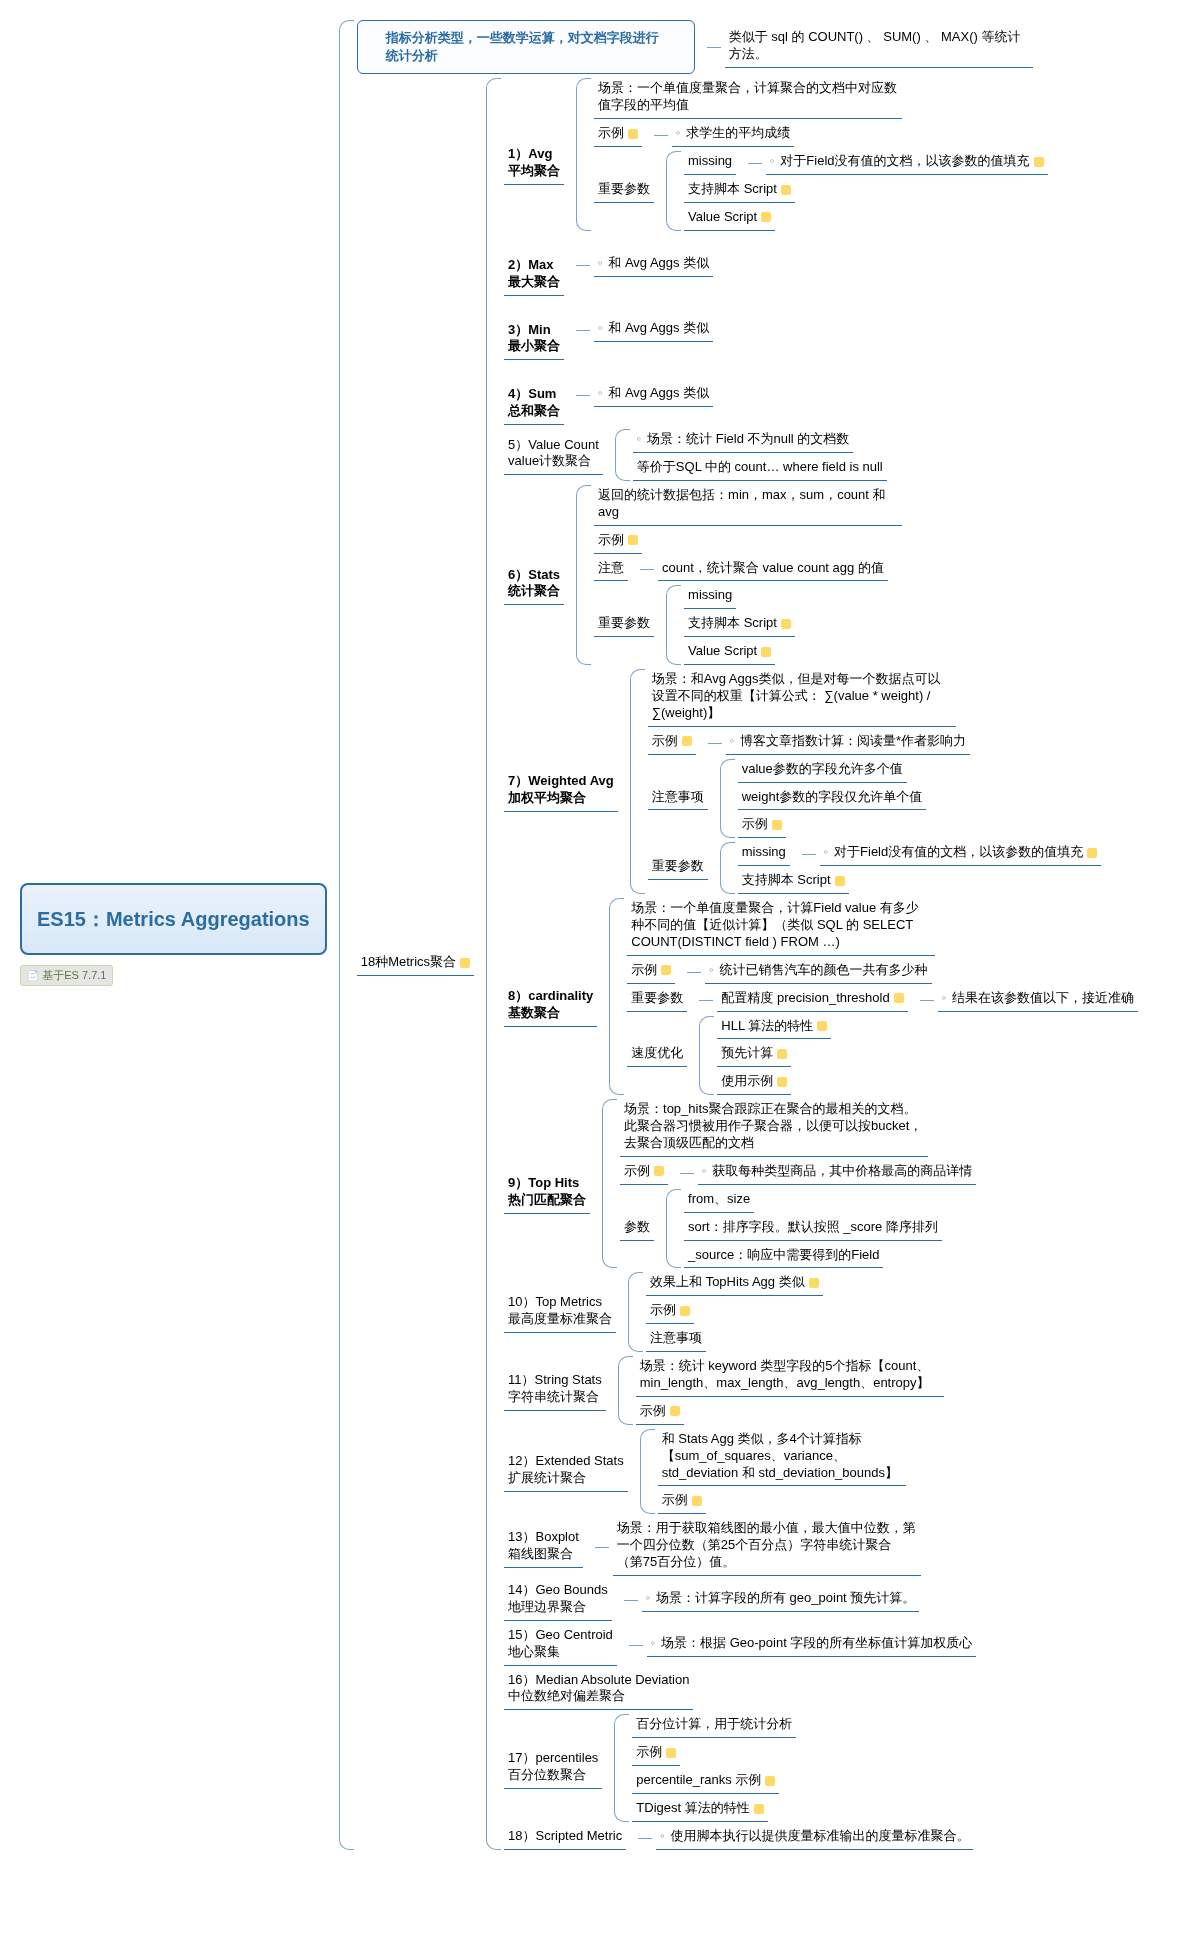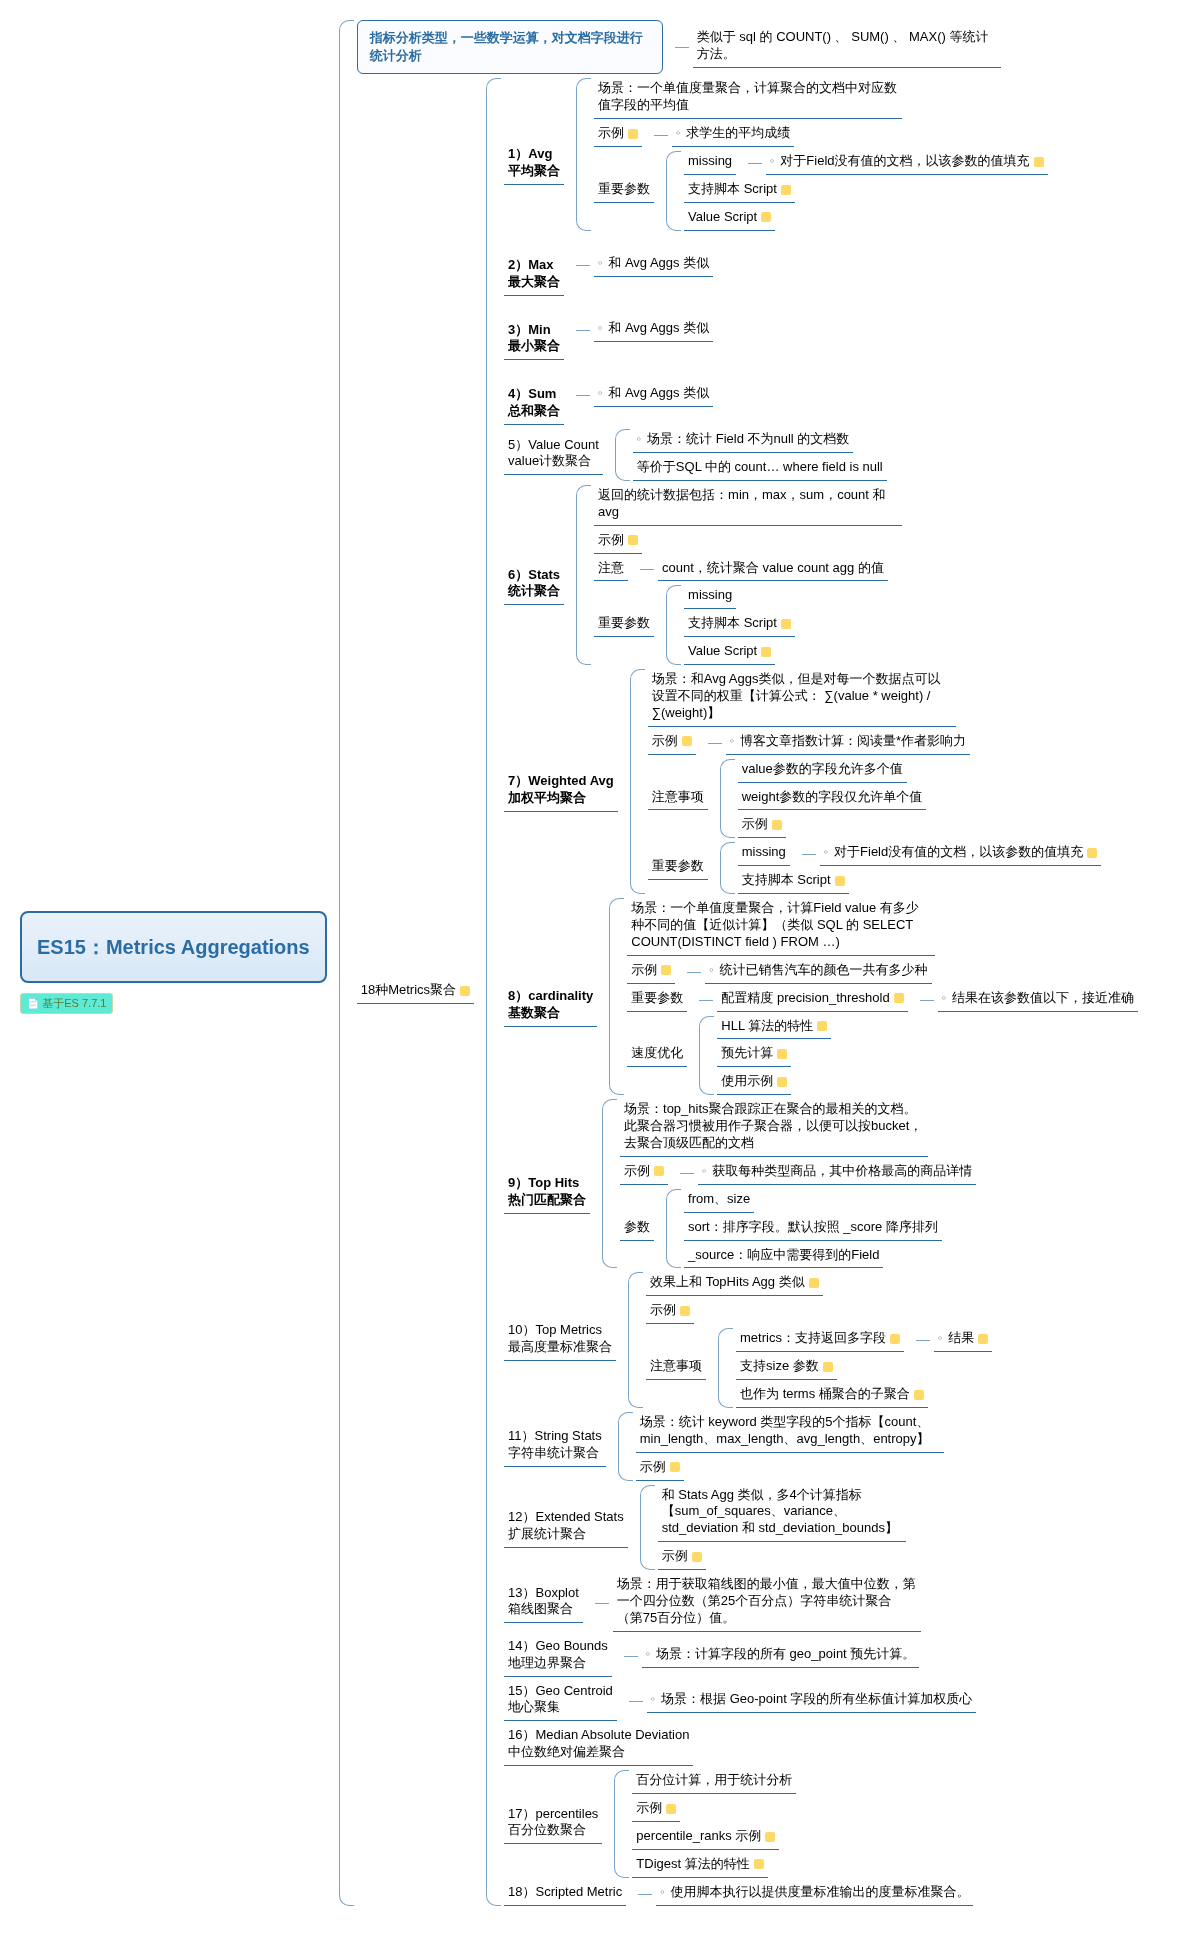--- a/index.html
+++ b/index.html
@@ -24,39 +24,39 @@
     font-size: 20px;
     font-weight: bold;
     text-align: left;
     line-height: 1.4;
     min-width: 170px;
   }
   .version {
     margin-top: 10px;
     font-size: 11px;
     color: #5a7a3a;
-    background: #5eead4;
+    background: #e5e5e5;
     border: 1px solid #c8d8a8;
     border-radius: 3px;
     padding: 2px 6px;
     display: inline-block;
   }
   .version::before { content: "📄 "; font-size: 10px; }
   .node {
     border-bottom: 1.5px solid #2b6ca3;
     padding: 2px 4px 4px 4px;
     white-space: nowrap;
     display: inline-block;
     width: fit-content;
     line-height: 1.3;
   }
   .big-node {
     border: 1px solid #2b6ca3;
     border-radius: 6px;
-    padding: 8px 12px;
+    padding: 8px 28px;
     background: #fafcff;
     color: #2b6ca3;
     font-weight: bold;
     line-height: 1.4;
     max-width: 280px;
     white-space: normal;
   }
   .row {
     display: flex;
     align-items: center;
@@ -303,30 +303,20 @@
         </div>
 
         <div class="row">
           <div class="node" style="white-space:pre-line">10）Top Metrics
 最高度量标准聚合</div>
           <div class="children">
             <div class="node"><span>效果上和 TopHits Agg 类似</span><span class="pin"></span></div>
             <div class="node"><span>示例</span><span class="pin"></span></div>
             <div class="row">
               <div class="node">注意事项</div>
-              <div class="children">
-                <div class="row">
-                  <div class="node"><span>metrics：支持返回多字段</span><span class="pin"></span></div>
-                  <div class="children single">
-                      <div class="node dot"><span>结果</span><span class="pin"></span></div>
-                    </div>
-                </div>
-                <div class="node"><span>支持size 参数</span><span class="pin"></span></div>
-                <div class="node"><span>也作为 terms 桶聚合的子聚合</span><span class="pin"></span></div>
-              </div>
             </div>
           </div>
         </div>
 
         <div class="row">
           <div class="node" style="white-space:pre-line">11）String Stats
 字符串统计聚合</div>
           <div class="children">
             <div class="node wrap">场景：统计 keyword 类型字段的5个指标【count、min_length、max_length、avg_length、entropy】</div>
             <div class="node"><span>示例</span><span class="pin"></span></div>

